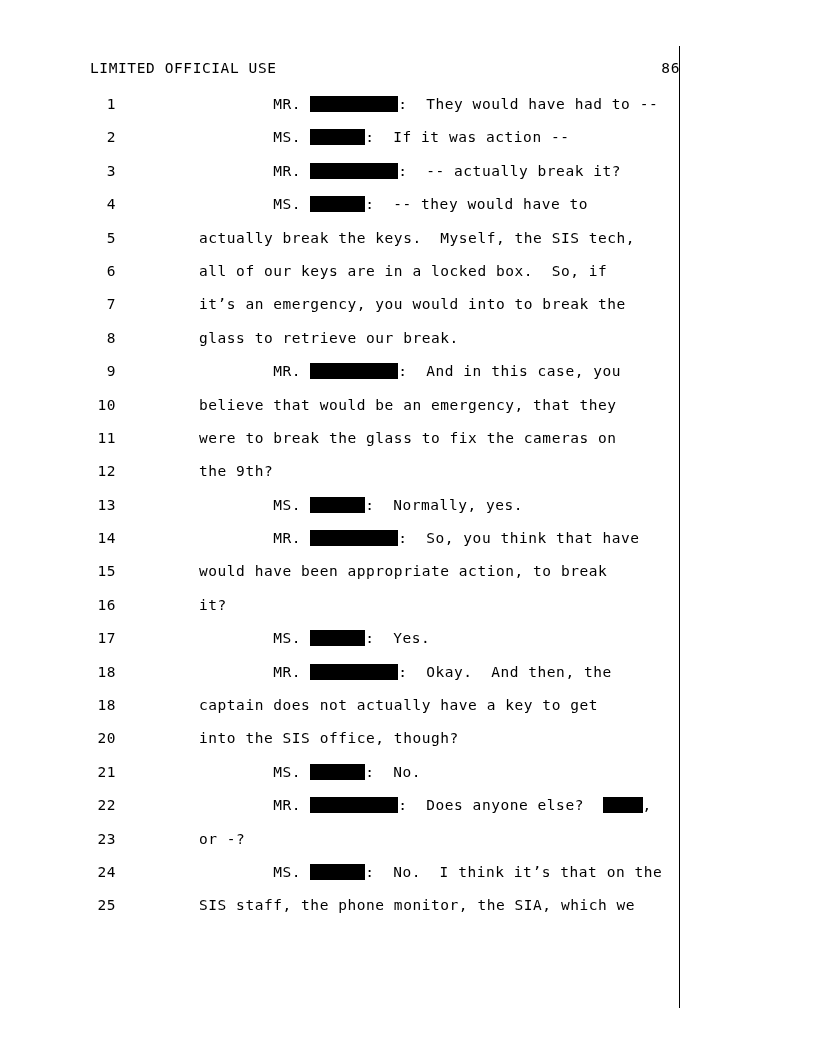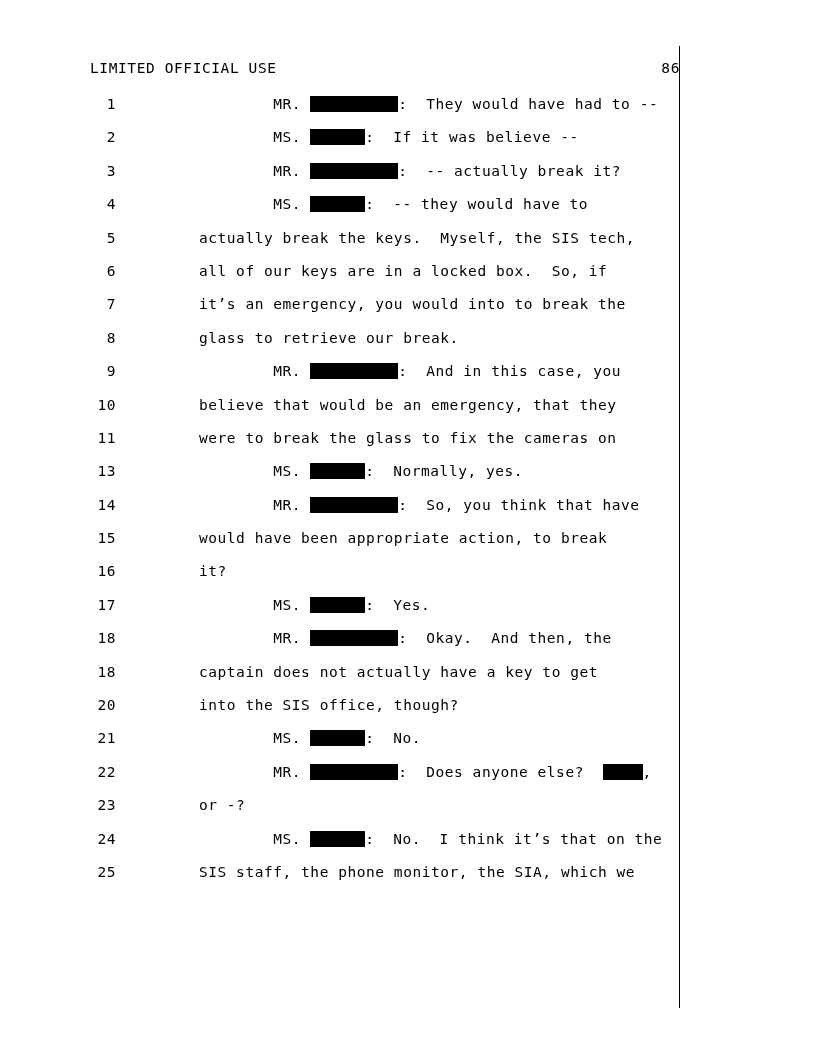--- a/index.html
+++ b/index.html
@@ -83,30 +83,31 @@
 
   <div class="right-rule"></div>
 
   <div class="header">
     <span class="header-left">LIMITED OFFICIAL USE</span>
     <span class="header-right">86</span>
   </div>
 
   <div class="lines" id="lines">
       <div class="line"><span class="lineno">1</span><span class="linetext"><span class="seg">        MR. </span><span class="redact" style="width: 88px;"></span><span class="seg">:  They would have had to --</span></span></div>
-      <div class="line"><span class="lineno">2</span><span class="linetext"><span class="seg">        MS. </span><span class="redact" style="width: 55px;"></span><span class="seg">:  If it was believe --</span></span></div>
+      <div class="line"><span class="lineno">2</span><span class="linetext"><span class="seg">        MS. </span><span class="redact" style="width: 55px;"></span><span class="seg">:  If it was action --</span></span></div>
       <div class="line"><span class="lineno">3</span><span class="linetext"><span class="seg">        MR. </span><span class="redact" style="width: 88px;"></span><span class="seg">:  -- actually break it?</span></span></div>
       <div class="line"><span class="lineno">4</span><span class="linetext"><span class="seg">        MS. </span><span class="redact" style="width: 55px;"></span><span class="seg">:  -- they would have to</span></span></div>
       <div class="line"><span class="lineno">5</span><span class="linetext"><span class="seg">actually break the keys.  Myself, the SIS tech,</span></span></div>
       <div class="line"><span class="lineno">6</span><span class="linetext"><span class="seg">all of our keys are in a locked box.  So, if</span></span></div>
       <div class="line"><span class="lineno">7</span><span class="linetext"><span class="seg">it’s an emergency, you would into to break the</span></span></div>
       <div class="line"><span class="lineno">8</span><span class="linetext"><span class="seg">glass to retrieve our break.</span></span></div>
       <div class="line"><span class="lineno">9</span><span class="linetext"><span class="seg">        MR. </span><span class="redact" style="width: 88px;"></span><span class="seg">:  And in this case, you</span></span></div>
       <div class="line"><span class="lineno">10</span><span class="linetext"><span class="seg">believe that would be an emergency, that they</span></span></div>
       <div class="line"><span class="lineno">11</span><span class="linetext"><span class="seg">were to break the glass to fix the cameras on</span></span></div>
+      <div class="line"><span class="lineno">12</span><span class="linetext"><span class="seg">the 9th?</span></span></div>
       <div class="line"><span class="lineno">13</span><span class="linetext"><span class="seg">        MS. </span><span class="redact" style="width: 55px;"></span><span class="seg">:  Normally, yes.</span></span></div>
       <div class="line"><span class="lineno">14</span><span class="linetext"><span class="seg">        MR. </span><span class="redact" style="width: 88px;"></span><span class="seg">:  So, you think that have</span></span></div>
       <div class="line"><span class="lineno">15</span><span class="linetext"><span class="seg">would have been appropriate action, to break</span></span></div>
       <div class="line"><span class="lineno">16</span><span class="linetext"><span class="seg">it?</span></span></div>
       <div class="line"><span class="lineno">17</span><span class="linetext"><span class="seg">        MS. </span><span class="redact" style="width: 55px;"></span><span class="seg">:  Yes.</span></span></div>
       <div class="line"><span class="lineno">18</span><span class="linetext"><span class="seg">        MR. </span><span class="redact" style="width: 88px;"></span><span class="seg">:  Okay.  And then, the</span></span></div>
       <div class="line"><span class="lineno">18</span><span class="linetext"><span class="seg">captain does not actually have a key to get</span></span></div>
       <div class="line"><span class="lineno">20</span><span class="linetext"><span class="seg">into the SIS office, though?</span></span></div>
       <div class="line"><span class="lineno">21</span><span class="linetext"><span class="seg">        MS. </span><span class="redact" style="width: 55px;"></span><span class="seg">:  No.</span></span></div>
       <div class="line"><span class="lineno">22</span><span class="linetext"><span class="seg">        MR. </span><span class="redact" style="width: 88px;"></span><span class="seg">:  Does anyone else?  </span><span class="redact" style="width: 40px;"></span><span class="seg">,</span></span></div>

